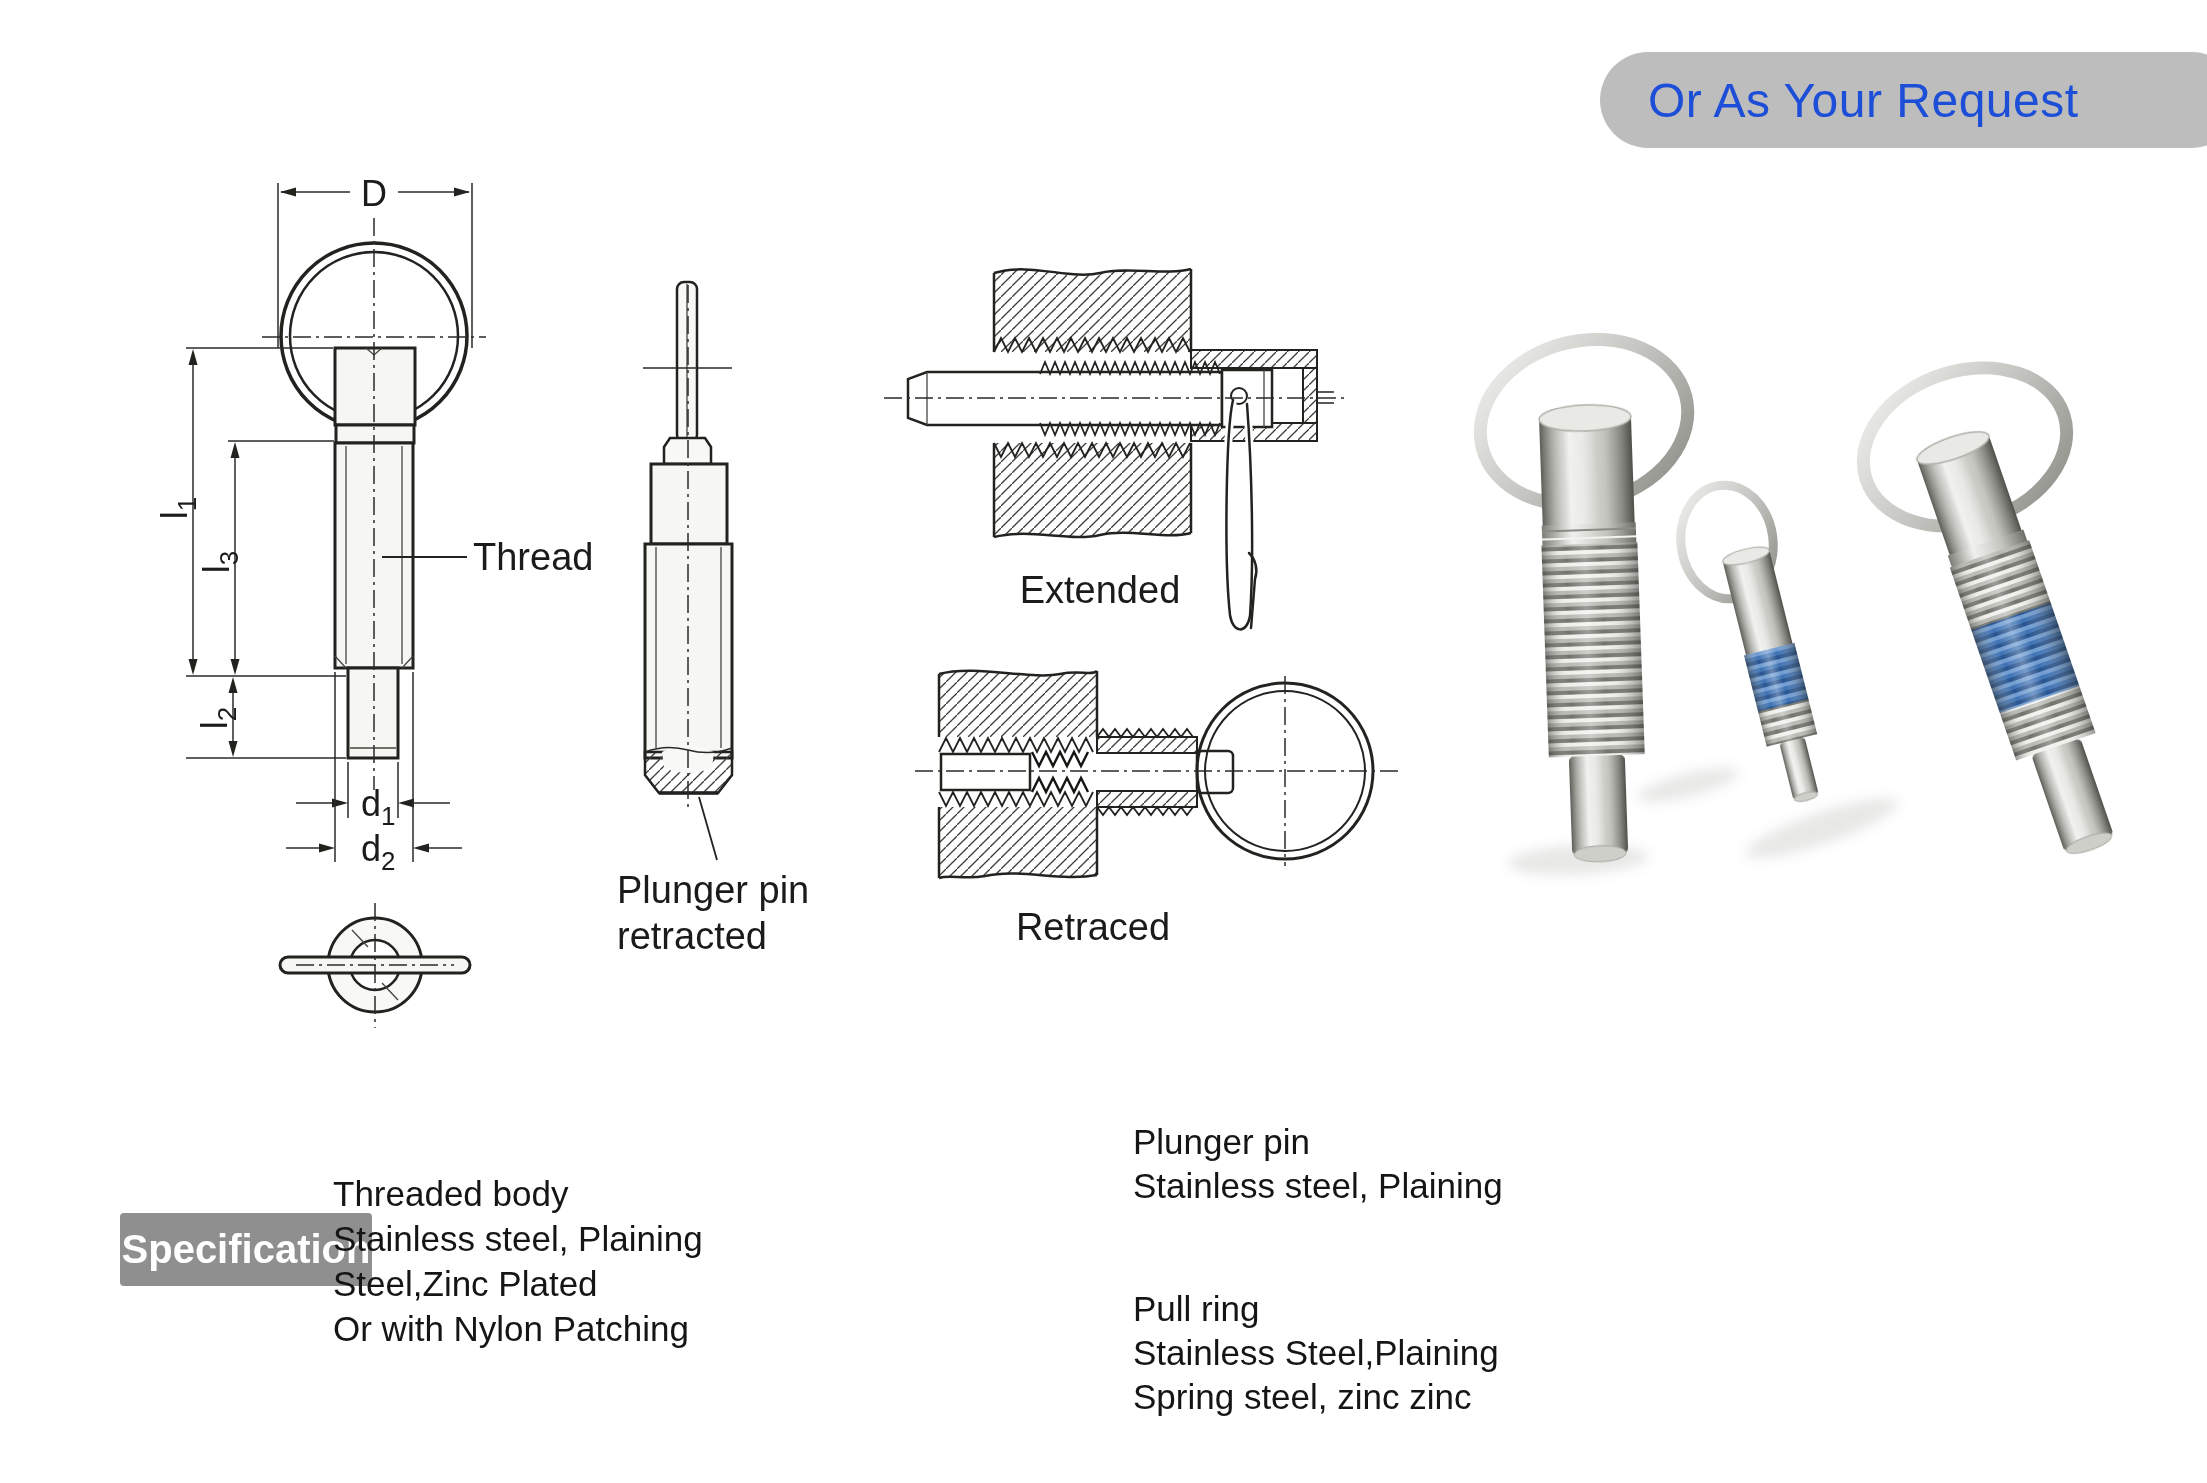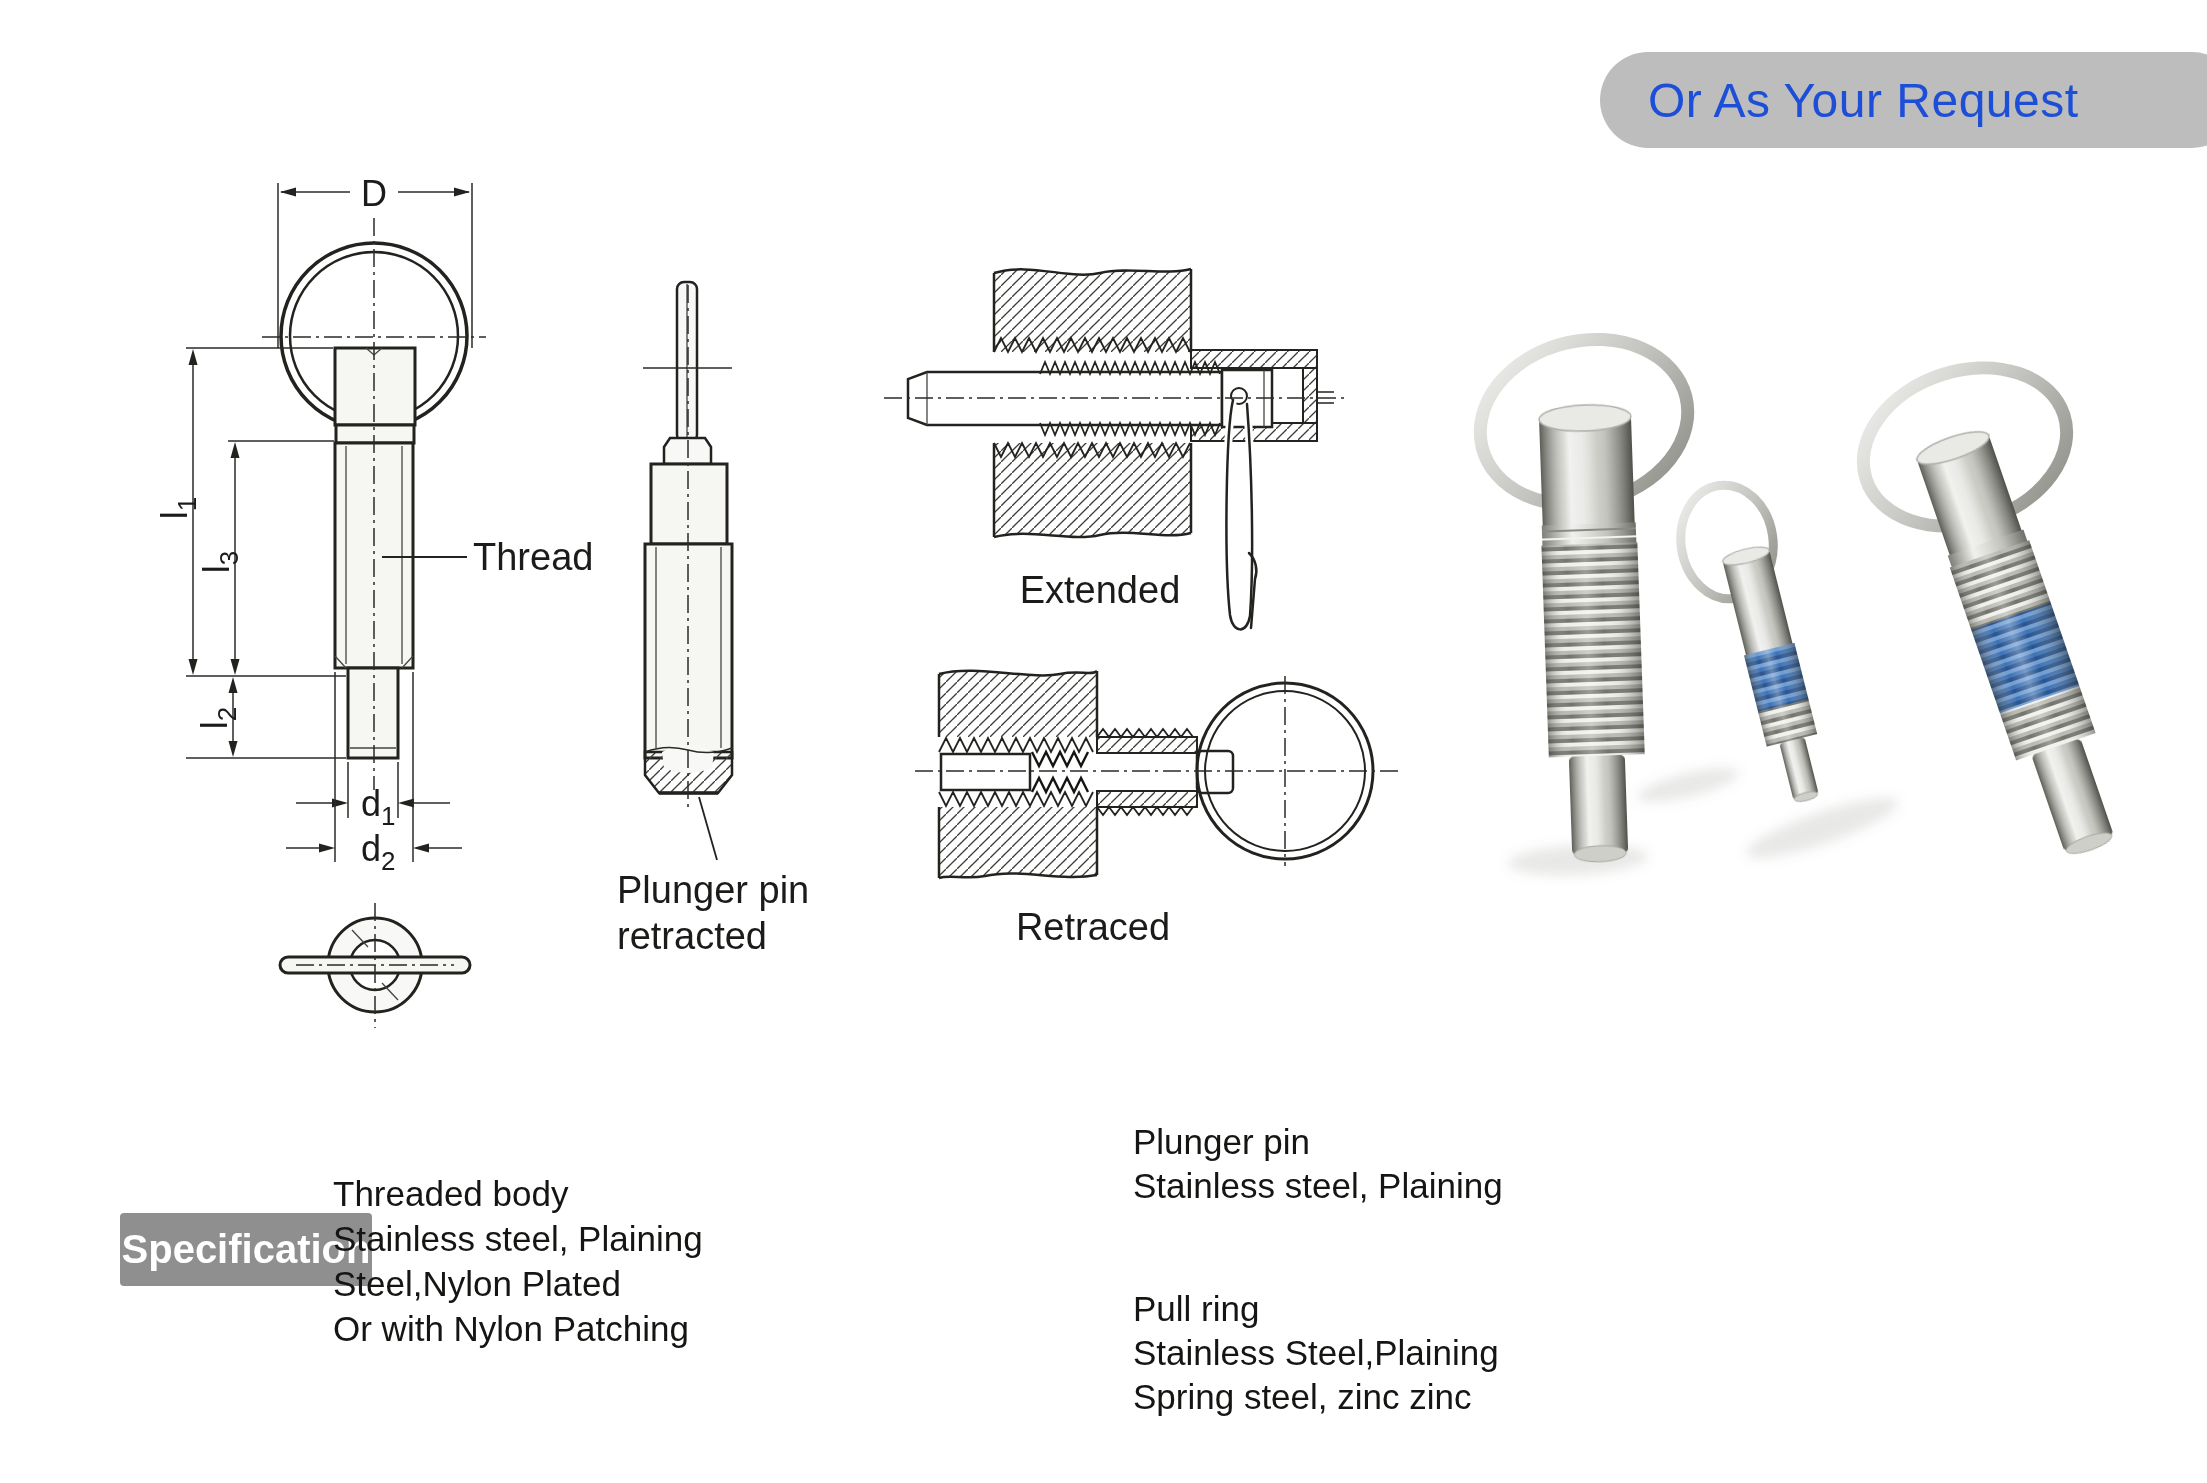--- a/index.html
+++ b/index.html
@@ -357,21 +357,21 @@
     </g>
   </svg>
 
   <div class="spec-badge">
     <span>Specification</span>
   </div>
 
   <div class="spec-col left">
     <div>Threaded body</div>
     <div>Stainless steel, Plaining</div>
-    <div>Steel,Nylon Plated</div>
+    <div>Steel,Zinc Plated</div>
     <div>Or with Nylon Patching</div>
   </div>
 
   <div class="spec-col mid-top">
     <div>Plunger pin</div>
     <div>Stainless steel, Plaining</div>
   </div>
 
   <div class="spec-col mid-bot">
     <div>Pull ring</div>

